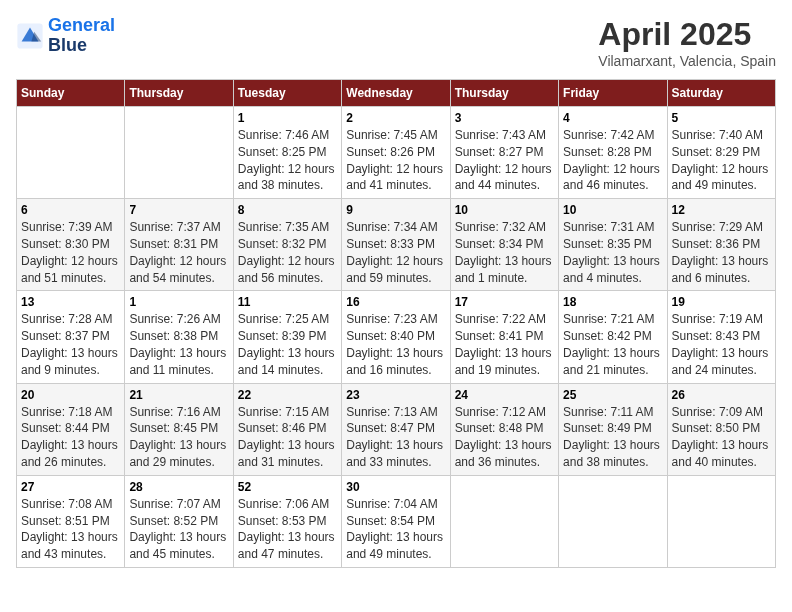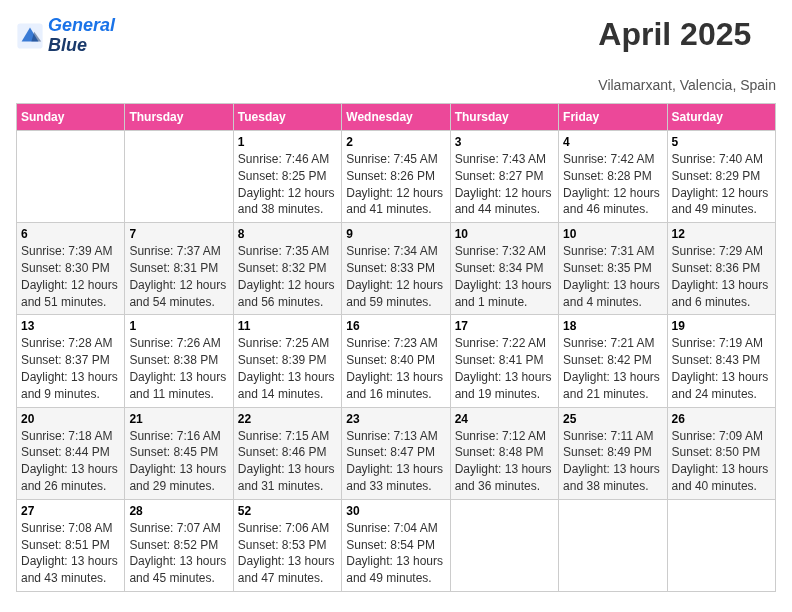--- a/index.html
+++ b/index.html
@@ -22,45 +22,43 @@
       gap: 4px;
     }
     .logo-text {
       font-size: 18px;
       font-weight: bold;
       color: #333;
       line-height: 1.1;
     }
     .logo-text span {
       color: #1a73e8;
-      font-style: italic;
     }
     .logo-icon {
       width: 28px;
       height: 28px;
     }
     .title-block {
     }
     .month-title {
       font-size: 32px;
       font-weight: bold;
       color: #333;
     }
     .subtitle {
       font-size: 14px;
       color: #555;
-      margin-top: 24px;
     }
     table {
       width: 100%;
       border-collapse: collapse;
       font-size: 11px;
     }
     thead tr th {
-      background-color: #ec4899;
+      background-color: #7f1d1d;
       color: #fff;
       font-weight: bold;
       font-size: 12px;
       padding: 6px 4px;
       text-align: left;
       border: 1px solid #ccc;
     }
     tbody tr td {
       border: 1px solid #ccc;
       vertical-align: top;

